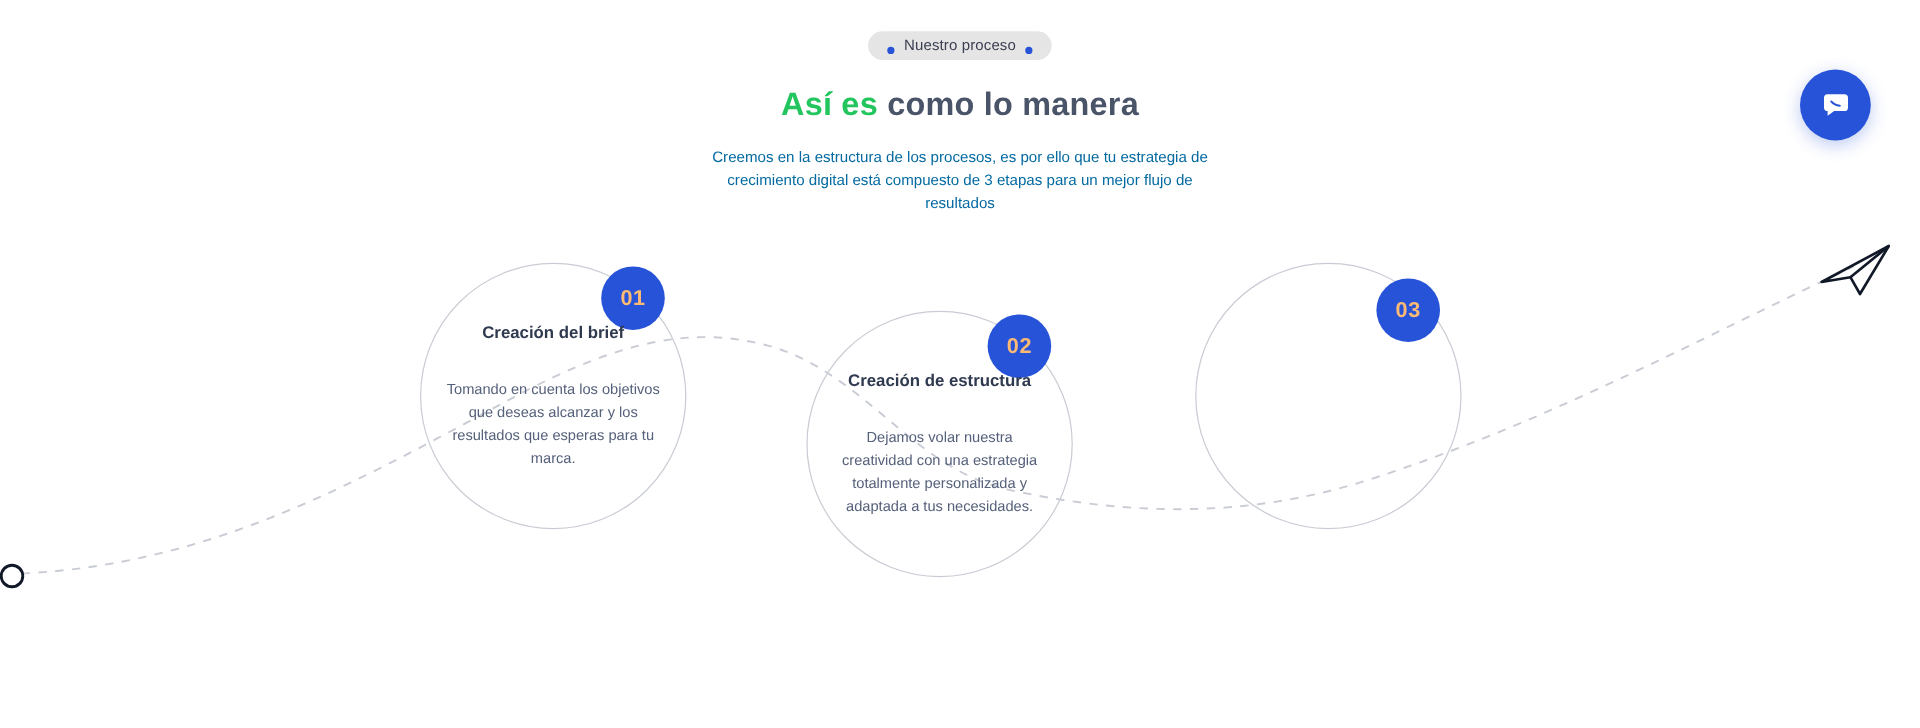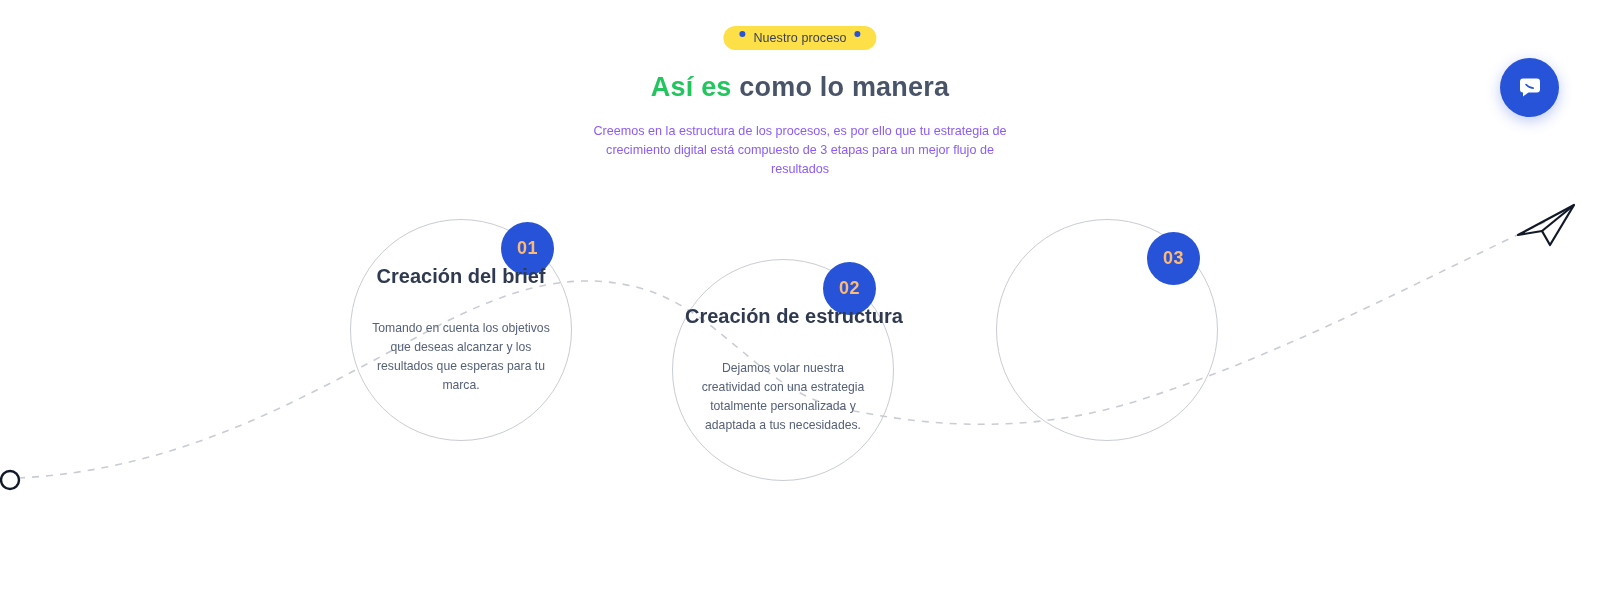--- a/index.html
+++ b/index.html
@@ -16,25 +16,25 @@
     height: 607px;
     background: #ffffff;
   }
 
   
   .eyebrow {
     position: absolute;
     left: 50%;
     top: 26px;
     transform: translateX(-50%);
-    background: #fde047;
+    background: #e5e5e5;
     border-radius: 20px;
     padding: 5px 16px;
     display: flex;
-    align-items: flex-start;
+    align-items: flex-end;
     gap: 8px;
     white-space: nowrap;
   }
   .eyebrow .dot {
     width: 6px; height: 6px;
     border-radius: 50%;
     background: #2753d8;
     display: inline-block;
   }
   .eyebrow .label {
@@ -57,21 +57,21 @@
 
   .subcopy {
     position: absolute;
     left: 50%;
     top: 122px;
     transform: translateX(-50%);
     width: 430px;
     text-align: center;
     font-size: 12.6px;
     line-height: 1.52;
-    color: #8b5cf6;
+    color: #0369a1;
   }
 
   
   .chat-fab {
     position: absolute;
     left: 1500px;
     top: 58px;
     width: 59px; height: 59px;
     border-radius: 50%;
     background: #2753d8;
@@ -101,21 +101,21 @@
   }
   .step .inner {
     position: absolute;
     left: 50%;
     top: 50%;
     transform: translate(-50%, -50%);
     width: 196px;
     text-align: center;
   }
   .step .title {
-    font-size: 20px;
+    font-size: 14px;
     font-weight: 700;
     color: #2f394f;
     margin-bottom: 12px;
     white-space: nowrap;
   }
   .step .desc {
     font-size: 12.2px;
     line-height: 1.55;
     color: #55607a;
     padding: 0 6px;

